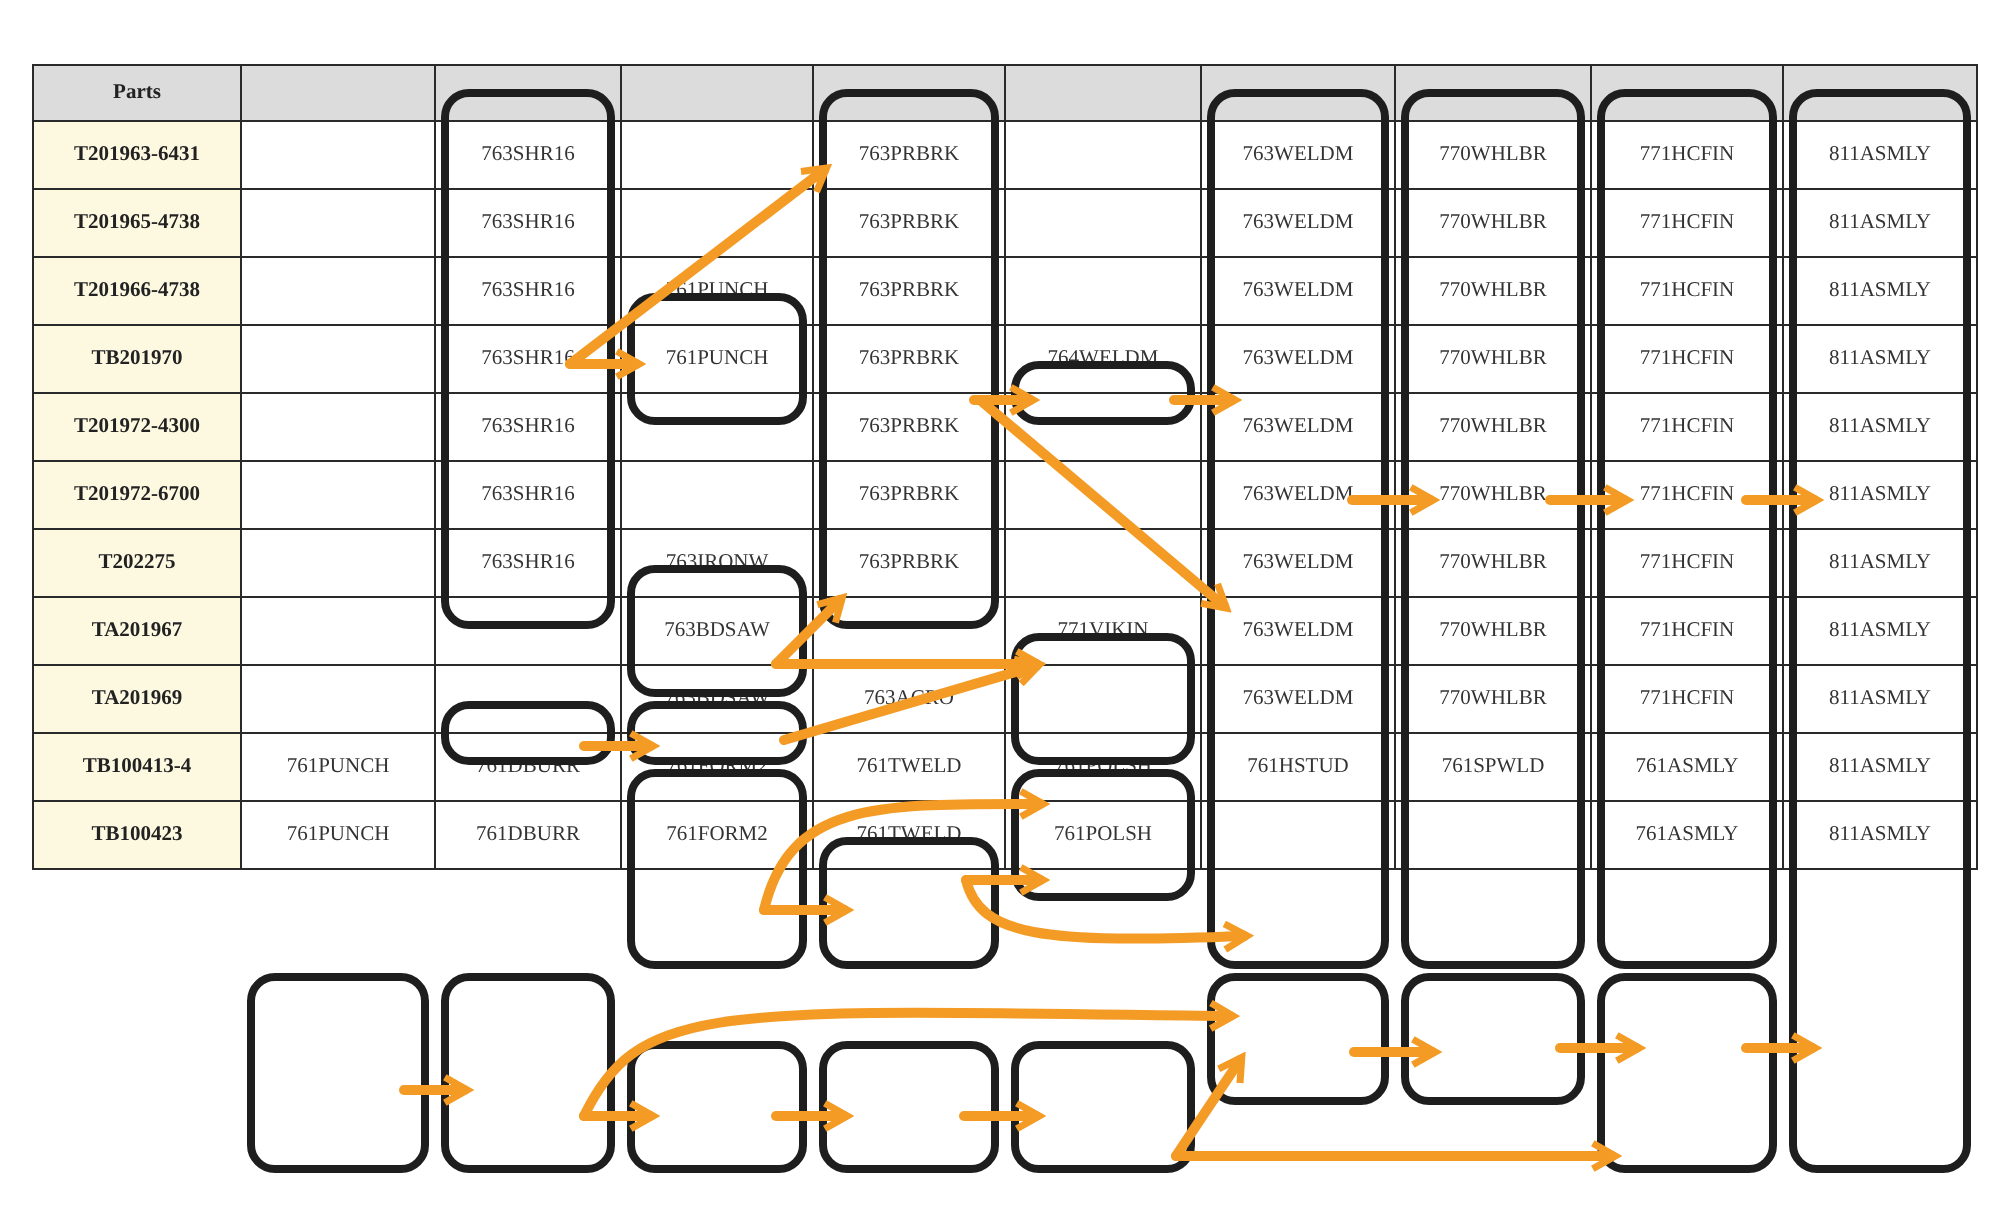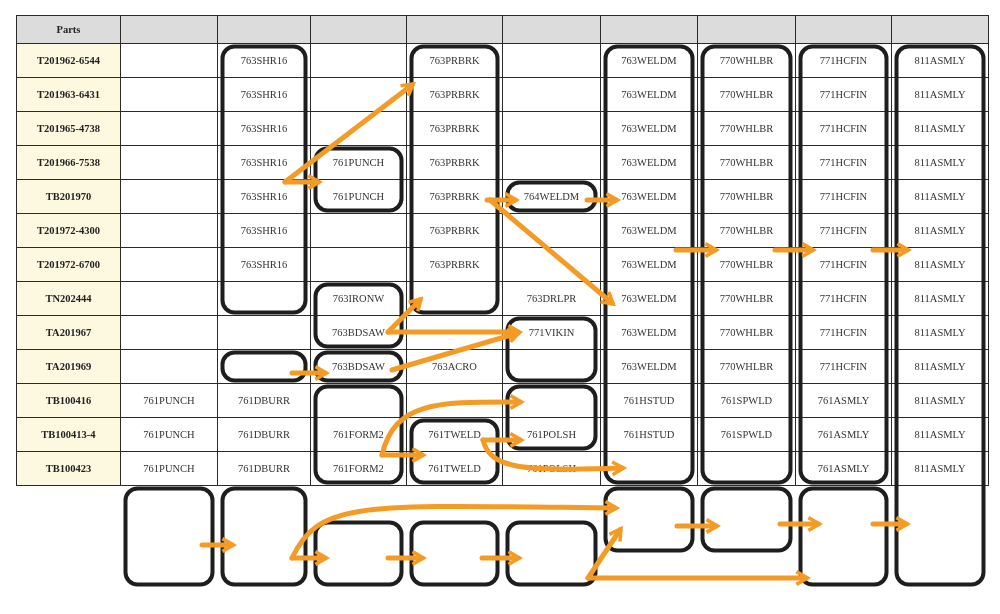--- a/index.html
+++ b/index.html
@@ -1,18 +1,18 @@
 <!DOCTYPE html>
 <html><head>
 <meta charset="utf-8">
 <style>
   html, body { margin: 0; padding: 0; background: #ffffff; }
   body { width: 1000px; height: 614px; position: relative; overflow: hidden;
          font-family: "Liberation Serif", serif; }
-  #grid { position: absolute; left: 16px; top: 15px; border-collapse: collapse;
+  #grid { position: absolute; left: 16px; top: 32px; border-collapse: collapse;
           table-layout: fixed; padding-left: 21px; }
   #grid td, #grid th { border: 1.5px solid #2a2a2a; padding: 0; text-align: center;
           font-size: 10.5px; color: #333; font-weight: normal; overflow: hidden; white-space: nowrap; }
   #grid th { background: #dcdcdc; height: 27px; font-weight: bold; color: #222; }
   #grid td { height: 33px; }
   #grid td.part { background: #fdf9e1; font-weight: bold; color: #222; }
   svg#overlay { position: absolute; left: 0; top: 0; pointer-events: none; }
 </style>
 </head>
 <body>
@@ -39,32 +39,20 @@
       <th></th>
       <th></th>
       <th></th>
       <th></th>
       <th></th>
       <th></th>
     </tr>
   </thead>
   <tbody id="tbody">
       <tr>
-        <td class="part">T201962-6544</td>
-        <td></td>
-        <td>763SHR16</td>
-        <td></td>
-        <td>763PRBRK</td>
-        <td></td>
-        <td>763WELDM</td>
-        <td>770WHLBR</td>
-        <td>771HCFIN</td>
-        <td>811ASMLY</td>
-      </tr>
-      <tr>
         <td class="part">T201963-6431</td>
         <td></td>
         <td>763SHR16</td>
         <td></td>
         <td>763PRBRK</td>
         <td></td>
         <td>763WELDM</td>
         <td>770WHLBR</td>
         <td>771HCFIN</td>
         <td>811ASMLY</td>
@@ -75,21 +63,21 @@
         <td>763SHR16</td>
         <td></td>
         <td>763PRBRK</td>
         <td></td>
         <td>763WELDM</td>
         <td>770WHLBR</td>
         <td>771HCFIN</td>
         <td>811ASMLY</td>
       </tr>
       <tr>
-        <td class="part">T201966-7538</td>
+        <td class="part">T201966-4738</td>
         <td></td>
         <td>763SHR16</td>
         <td>761PUNCH</td>
         <td>763PRBRK</td>
         <td></td>
         <td>763WELDM</td>
         <td>770WHLBR</td>
         <td>771HCFIN</td>
         <td>811ASMLY</td>
       </tr>
@@ -123,26 +111,26 @@
         <td>763SHR16</td>
         <td></td>
         <td>763PRBRK</td>
         <td></td>
         <td>763WELDM</td>
         <td>770WHLBR</td>
         <td>771HCFIN</td>
         <td>811ASMLY</td>
       </tr>
       <tr>
-        <td class="part">TN202444</td>
-        <td></td>
-        <td></td>
+        <td class="part">T202275</td>
+        <td></td>
+        <td>763SHR16</td>
         <td>763IRONW</td>
-        <td></td>
-        <td>763DRLPR</td>
+        <td>763PRBRK</td>
+        <td></td>
         <td>763WELDM</td>
         <td>770WHLBR</td>
         <td>771HCFIN</td>
         <td>811ASMLY</td>
       </tr>
       <tr>
         <td class="part">TA201967</td>
         <td></td>
         <td></td>
         <td>763BDSAW</td>
@@ -156,32 +144,20 @@
       <tr>
         <td class="part">TA201969</td>
         <td></td>
         <td></td>
         <td>763BDSAW</td>
         <td>763ACRO</td>
         <td></td>
         <td>763WELDM</td>
         <td>770WHLBR</td>
         <td>771HCFIN</td>
-        <td>811ASMLY</td>
-      </tr>
-      <tr>
-        <td class="part">TB100416</td>
-        <td>761PUNCH</td>
-        <td>761DBURR</td>
-        <td></td>
-        <td></td>
-        <td></td>
-        <td>761HSTUD</td>
-        <td>761SPWLD</td>
-        <td>761ASMLY</td>
         <td>811ASMLY</td>
       </tr>
       <tr>
         <td class="part">TB100413-4</td>
         <td>761PUNCH</td>
         <td>761DBURR</td>
         <td>761FORM2</td>
         <td>761TWELD</td>
         <td>761POLSH</td>
         <td>761HSTUD</td>

